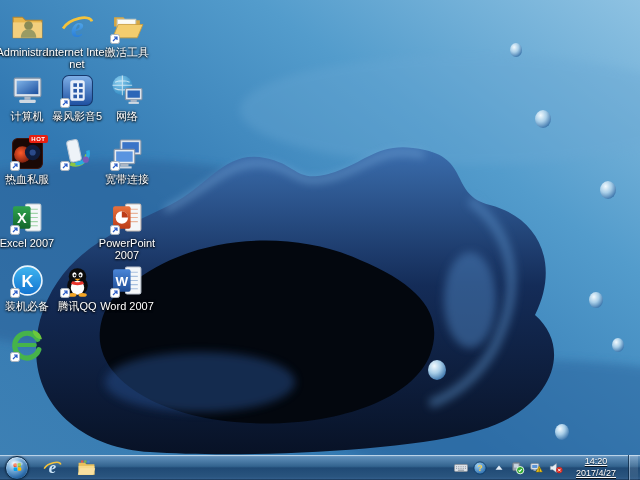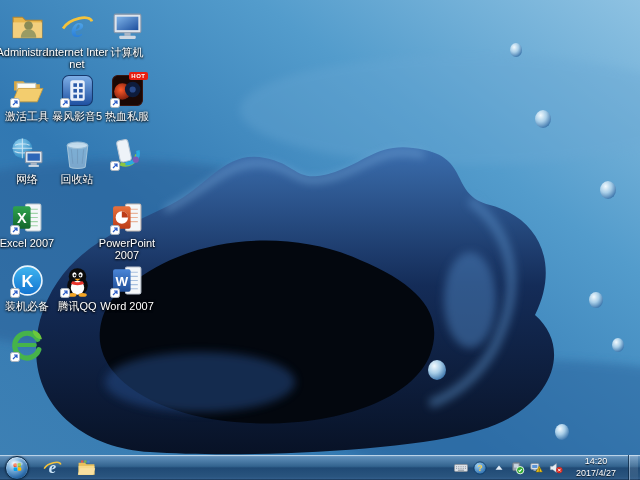--- a/index.html
+++ b/index.html
@@ -24,21 +24,21 @@
   .orb{width:22px;height:22px;border-radius:50%;margin:0 6px 0 5px;flex:none;display:flex;align-items:center;justify-content:center;
     background:radial-gradient(circle at 35% 28%,#eaf5fd 0%,#7db2de 32%,#2a6aa8 68%,#0b2f55 100%);
     border:1px solid #0a2744;box-shadow:inset 0 1px 2px rgba(255,255,255,.7),0 0 2px rgba(0,0,0,.5);cursor:pointer;}
   .orb svg{width:15px;height:15px;}
   .tbtn{width:34px;height:25px;display:flex;align-items:center;justify-content:center;flex:none;cursor:pointer;border-radius:2px;}
   .tbtn svg{width:19px;height:19px;}
   .spacer{flex:1;}
   .tray{display:flex;align-items:center;gap:3px;height:25px;padding-right:2px;}
   .tray-ic{width:16px;height:16px;display:flex;align-items:center;justify-content:center;cursor:pointer;}
   .tray-ic svg{width:14px;height:14px;}
-  .clock{width:52px;text-align:center;color:#fff;font-size:9px;line-height:1.25;text-shadow:0 1px 1px rgba(0,0,0,.8);cursor:default;margin-left:3px;}
+  .clock{width:52px;text-align:center;color:#fff;font-size:9px;line-height:1.25;text-shadow:0 1px 1px rgba(0,0,0,.8);cursor:default;margin-left:3px;text-decoration:underline;}
   .show-desktop{width:9px;height:25px;margin-left:3px;border-left:1px solid rgba(10,40,70,.8);
     box-shadow:inset 1px 0 0 rgba(220,235,250,.45);background:linear-gradient(to bottom,rgba(255,255,255,.18),rgba(255,255,255,.04));cursor:pointer;}
 </style>
 </head>
 <body>
 
 <div class="screen">
   <div class="desktop">
 
     <svg class="wall" width="640" height="455" viewBox="0 0 640 455" preserveAspectRatio="none">
@@ -112,50 +112,50 @@
               <path d="M2 18 C8 8 28 4 30 11" stroke="#f4c33c" stroke-width="2.6" fill="none"></path>
             </svg>
         </span>
         <span class="lbl">Internet Internet</span>
       </div>
 
 
       <div class="cell">
         <span class="ibox">
           <svg viewBox="0 0 32 32">
+              <path d="M3 7h9l2.5 3H28v6H3z" fill="#d9a843"></path>
+              <rect x="6" y="9" width="18" height="14" fill="#fbfbf6" stroke="#c8ccc0"></rect>
+              <path d="M1.5 27l5.5-13h24l-5.5 13z" fill="#f3cd6e" stroke="#c79a3a" stroke-width=".8"></path>
+            </svg>
+          <span class="sc-arrow">
+              <svg viewBox="0 0 10 10">
+                <rect x=".5" y=".5" width="9" height="9" rx="2" fill="#fff" stroke="#aab4be"></rect>
+                <path d="M3 7L6.8 3.2M4 3h3v3" stroke="#2a5cc8" stroke-width="1.2" fill="none"></path>
+              </svg>
+            </span>
+        </span>
+        <span class="lbl">激活工具</span>
+      </div>
+
+      <div class="cell">
+        <span class="ibox">
+          <svg viewBox="0 0 32 32">
               <defs>
                 <linearGradient id="gpc" x1="0" y1="0" x2="1" y2="1">
                   <stop offset="0" stop-color="#7fb3e8"></stop>
                   <stop offset="1" stop-color="#1c4f9e"></stop>
                 </linearGradient>
               </defs>
               <rect x="3" y="4" width="26" height="18" rx="1.5" fill="#dde4ec" stroke="#8795a8"></rect>
               <rect x="5.5" y="6.5" width="21" height="13" fill="url(#gpc)"></rect>
               <rect x="13" y="22" width="6" height="3" fill="#aab6c6"></rect>
               <rect x="8" y="25" width="16" height="3" rx="1" fill="#cfd8e2"></rect>
             </svg>
         </span>
         <span class="lbl">计算机</span>
-      </div>
-
-      <div class="cell">
-        <span class="ibox">
-          <svg viewBox="0 0 32 32">
-              <path d="M3 7h9l2.5 3H28v6H3z" fill="#d9a843"></path>
-              <rect x="6" y="9" width="18" height="14" fill="#fbfbf6" stroke="#c8ccc0"></rect>
-              <path d="M1.5 27l5.5-13h24l-5.5 13z" fill="#f3cd6e" stroke="#c79a3a" stroke-width=".8"></path>
-            </svg>
-          <span class="sc-arrow">
-              <svg viewBox="0 0 10 10">
-                <rect x=".5" y=".5" width="9" height="9" rx="2" fill="#fff" stroke="#aab4be"></rect>
-                <path d="M3 7L6.8 3.2M4 3h3v3" stroke="#2a5cc8" stroke-width="1.2" fill="none"></path>
-              </svg>
-            </span>
-        </span>
-        <span class="lbl">激活工具</span>
       </div>
 
       <div class="cell">
         <span class="ibox">
           <svg viewBox="0 0 32 32">
               <defs>
                 <linearGradient id="gbf" x1="0" y1="0" x2="0" y2="1">
                   <stop offset="0" stop-color="#7fb0e8"></stop>
                   <stop offset="1" stop-color="#1d4fa0"></stop>
                 </linearGradient>
@@ -176,90 +176,99 @@
               </svg>
             </span>
         </span>
         <span class="lbl">暴风影音5</span>
       </div>
 
       <div class="cell">
         <span class="ibox">
           <svg viewBox="0 0 32 32">
               <defs>
-                <radialGradient id="ggm" cx="0.4" cy="0.4" r="0.8">
-                  <stop offset="0" stop-color="#ff5a2a"></stop>
-                  <stop offset="1" stop-color="#5a0f06"></stop>
-                </radialGradient>
-              </defs>
-              <rect x="1.5" y="1.5" width="29" height="29" rx="5" fill="#1a0805" stroke="#3a1510"></rect>
-              <circle cx="11" cy="17" r="8" fill="url(#ggm)"></circle>
-              <circle cx="21" cy="15" r="7.5" fill="#0e1c3c"></circle>
-              <circle cx="21" cy="15" r="3" fill="#2a4a8a"></circle>
-            </svg>
-          <span class="badge">HOT</span>
-          <span class="sc-arrow">
-              <svg viewBox="0 0 10 10">
-                <rect x=".5" y=".5" width="9" height="9" rx="2" fill="#fff" stroke="#aab4be"></rect>
-                <path d="M3 7L6.8 3.2M4 3h3v3" stroke="#2a5cc8" stroke-width="1.2" fill="none"></path>
-              </svg>
-            </span>
-        </span>
-        <span class="lbl">热血私服</span>
-      </div>
-
-      <div class="cell">
-        <span class="ibox">
-          <svg viewBox="0 0 32 32">
-              <defs>
                 <radialGradient id="gnw" cx="0.35" cy="0.3" r="0.9">
                   <stop offset="0" stop-color="#8fd0f0"></stop>
                   <stop offset="1" stop-color="#1a7ab8"></stop>
                 </radialGradient>
               </defs>
               <circle cx="11" cy="11" r="9.5" fill="url(#gnw)"></circle>
               <path d="M4 8c3-2 11-2 14 0M3.5 14c4 2 11 2 15 0M11 1.5v19M1.5 11h19" stroke="rgba(255,255,255,.65)" fill="none"></path>
               <rect x="14" y="14" width="16" height="11" rx="1" fill="#dde4ec" stroke="#8795a8"></rect>
               <rect x="16" y="16" width="12" height="7" fill="#2c66b8"></rect>
               <rect x="19" y="25" width="6" height="2" fill="#aab6c6"></rect>
               <rect x="17" y="27" width="10" height="2" fill="#cfd8e2"></rect>
             </svg>
         </span>
         <span class="lbl">网络</span>
       </div>
 
-
-      <div class="cell">
-        <span class="ibox">
-          <svg viewBox="0 0 32 32">
-              <path d="M6 8l2.5 21c2 2 13 2 15 0L26 8" fill="rgba(200,225,244,.5)" stroke="#9fc0d8"></path>
-              <ellipse cx="16" cy="8" rx="10" ry="3.2" fill="#cfe4f2" opacity=".9" stroke="#9fc0d8"></ellipse>
-              <path d="M10 12l1.5 14M16 12v14M22 12l-1.5 14" stroke="rgba(110,150,185,.7)" fill="none"></path>
-            </svg>
-        </span>
-        <span class="lbl">回收站</span>
-      </div>
+      <div class="cell">
+        <span class="ibox">
+          <svg viewBox="0 0 32 32">
+              <defs>
+                <radialGradient id="ggm" cx="0.4" cy="0.4" r="0.8">
+                  <stop offset="0" stop-color="#ff5a2a"></stop>
+                  <stop offset="1" stop-color="#5a0f06"></stop>
+                </radialGradient>
+              </defs>
+              <rect x="1.5" y="1.5" width="29" height="29" rx="5" fill="#1a0805" stroke="#3a1510"></rect>
+              <circle cx="11" cy="17" r="8" fill="url(#ggm)"></circle>
+              <circle cx="21" cy="15" r="7.5" fill="#0e1c3c"></circle>
+              <circle cx="21" cy="15" r="3" fill="#2a4a8a"></circle>
+            </svg>
+          <span class="badge">HOT</span>
+          <span class="sc-arrow">
+              <svg viewBox="0 0 10 10">
+                <rect x=".5" y=".5" width="9" height="9" rx="2" fill="#fff" stroke="#aab4be"></rect>
+                <path d="M3 7L6.8 3.2M4 3h3v3" stroke="#2a5cc8" stroke-width="1.2" fill="none"></path>
+              </svg>
+            </span>
+        </span>
+        <span class="lbl">热血私服</span>
+      </div>
+
+
 
       <div class="cell">
         <span class="ibox">
           <svg viewBox="0 0 32 32">
               <rect x="7" y="3" width="11" height="21" rx="3" transform="rotate(-12 12 13)" fill="#eef3f8" stroke="#b8c6d4"></rect>
               <path d="M9 26c8 3 15-1 16-9" stroke="#8cc63f" stroke-width="3.4" fill="none"></path>
               <path d="M26 13c2 7-4 13-12 13" stroke="#29abe2" stroke-width="3.4" fill="none"></path>
               <circle cx="24" cy="22" r="3" fill="#7a5ab8"></circle>
             </svg>
           <span class="sc-arrow">
               <svg viewBox="0 0 10 10">
                 <rect x=".5" y=".5" width="9" height="9" rx="2" fill="#fff" stroke="#aab4be"></rect>
                 <path d="M3 7L6.8 3.2M4 3h3v3" stroke="#2a5cc8" stroke-width="1.2" fill="none"></path>
               </svg>
             </span>
         </span>
       </div>
 
+      <div class="cell">
+        <span class="ibox">
+          <svg viewBox="0 0 32 32">
+              <rect x="9" y="3" width="20" height="14" rx="1" fill="#dde4ec" stroke="#8795a8"></rect>
+              <rect x="11" y="5" width="16" height="10" fill="#3a74c8"></rect>
+              <rect x="3" y="12" width="20" height="14" rx="1" fill="#e6ecf2" stroke="#8795a8"></rect>
+              <rect x="5" y="14" width="16" height="10" fill="#5a94e0"></rect>
+              <rect x="9" y="26" width="8" height="2.5" fill="#aab6c6"></rect>
+              <rect x="6" y="28.5" width="14" height="2" fill="#cfd8e2"></rect>
+            </svg>
+          <span class="sc-arrow">
+              <svg viewBox="0 0 10 10">
+                <rect x=".5" y=".5" width="9" height="9" rx="2" fill="#fff" stroke="#aab4be"></rect>
+                <path d="M3 7L6.8 3.2M4 3h3v3" stroke="#2a5cc8" stroke-width="1.2" fill="none"></path>
+              </svg>
+            </span>
+        </span>
+        <span class="lbl">宽带连接</span>
+      </div>
 
       <div class="cell">
         <span class="ibox">
           <svg viewBox="0 0 32 32">
               <defs>
                 <linearGradient id="gxl" x1="0" y1="0" x2="0" y2="1">
                   <stop offset="0" stop-color="#2ea44e"></stop>
                   <stop offset="1" stop-color="#14662c"></stop>
                 </linearGradient>
               </defs>

